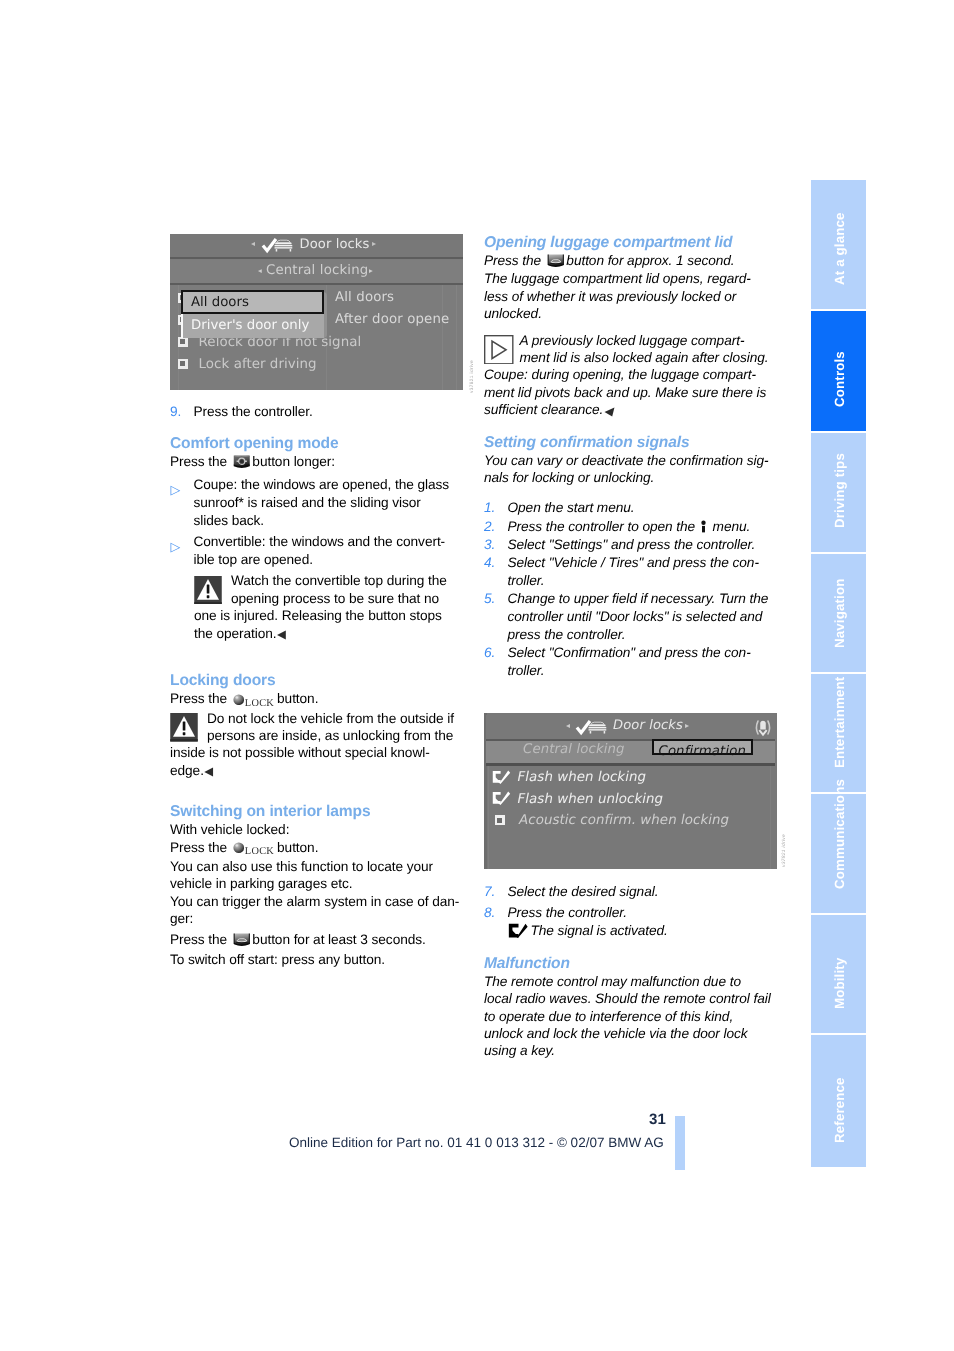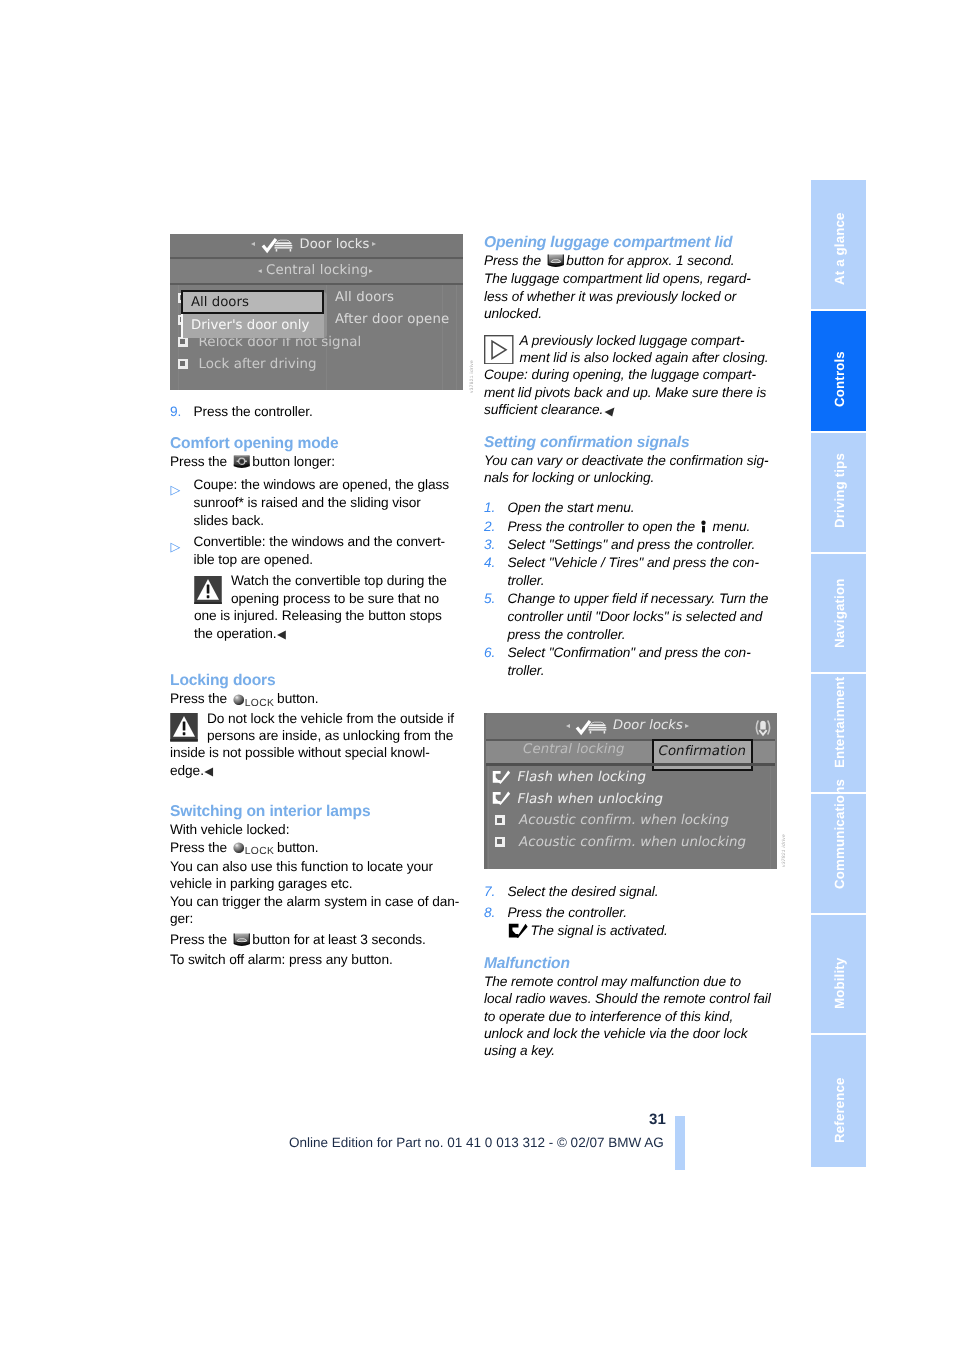--- a/index.html
+++ b/index.html
@@ -69,21 +69,21 @@
 
   
   .btnicon{display:inline-block;vertical-align:-3px;margin:0 2px;}
   .unlock-ico{width:17.5px;height:14px;vertical-align:-3px;}
   .unlock-ico svg{display:block;width:17.5px;height:14px;}
   .lock-ico{width:11.5px;height:11.5px;vertical-align:-2.2px;margin:0 0 0 2px;}
   .lock-ico svg{display:block;width:11.5px;height:11.5px;}
   .trunk-ico{width:17.5px;height:14px;vertical-align:-3px;}
   .trunk-ico svg{display:block;width:17.5px;height:14px;}
   .lockword{font-size:10.3px;letter-spacing:0.3px;color:#2e2e2e;
-            position:relative;top:2.5px;margin-right:3px;margin-left:0.5px;}
+            position:relative;top:2.5px;margin-right:3px;margin-left:0.5px;font-family:Liberation Serif, serif;}
   .endmark{font-size:11.5px;position:relative;top:0.5px;left:0.5px;letter-spacing:0;color:#2b2b2b;}
   .infoglyph{display:inline-block;width:7px;height:12.5px;vertical-align:-2px;
              margin:0 2px 0 1px;}
   .infoglyph svg{display:block;width:7px;height:12.5px;}
   .checkglyph{display:inline-block;width:20px;height:15px;vertical-align:-3px;
               margin-right:3px;}
   .checkglyph svg{display:block;width:20px;height:15px;}
 
   
   .s1{position:absolute;filter:blur(0.35px);}
@@ -148,21 +148,21 @@
                font-family:"DejaVu Sans",sans-serif;letter-spacing:0.1px;}
   .scrollicon{position:absolute;right:2.5px;top:3px;opacity:0.92;}
   .scrollicon svg{width:20px;height:19px;}
   .s2tabs{position:absolute;left:2px;top:27.5px;width:289px;height:22px;background:#8a8a8a;}
   .s2tabs:after{content:"";position:absolute;left:0;bottom:-3px;width:289px;height:3px;
                 background:#4f4f4f;}
   .s2tabL{position:absolute;left:37px;top:1px;font-size:13.3px;color:#bdbdbd;
           font-family:"DejaVu Sans",sans-serif;letter-spacing:0.1px;}
   .s2tabR{position:absolute;left:165.5px;top:-1.5px;font-size:13.3px;color:#141414;
           font-family:"DejaVu Sans",sans-serif;background:#a6a6a6;
-          border:2.2px solid #111;padding:0 5px;height:32px;line-height:21px;
+          border:2.2px solid #111;padding:0 5px;height:16px;line-height:21px;
           box-sizing:border-box;letter-spacing:0.1px;}
   .s2body{position:absolute;left:2px;top:52px;width:289px;height:104px;}
   .s2row{height:21.5px;line-height:21.5px;padding-left:6px;}
   .s2chk{display:inline-block;width:18.5px;height:14px;vertical-align:-2.5px;}
   .s2chk svg{display:block;width:18.5px;height:14px;}
   .s2box{display:inline-block;width:10px;height:10px;background:#f0f0f0;
          position:relative;vertical-align:-1px;margin-left:2.5px;margin-right:2.5px;}
   .s2box:after{content:"";position:absolute;left:2.5px;top:2.5px;width:5px;height:5px;
                background:#6c6c6c;}
   .s2lbl{font-size:13.4px;color:#efefef;font-family:"DejaVu Sans",sans-serif;
@@ -369,21 +369,21 @@
             </defs>
             <path d="M2 1 h31 v20.5 q-15.5 6 -31 0 z" fill="url(#tg)"></path>
             <rect x="1.2" y="1" width="2.2" height="21" fill="#171717"></rect>
             <rect x="31.6" y="1" width="2.2" height="21" fill="#171717"></rect>
             <path d="M2 19.5 q15.5 7 31 0 v3 q-15.5 7 -31 0 z" fill="#0b0b0b"></path>
             <path d="M6 16.6 q5 -6.6 11.5 -6.6 q7 0 11.5 6.6 q-11.5 3.4 -23 0 z" fill="#efefef"></path>
             <path d="M8.4 15.6 q4.6 -4.6 9.1 -4.6 q5.4 0 9.1 4.6 q-9.1 2.4 -18.2 0 z" fill="#8b8b8b"></path>
             <path d="M5.6 17.2 q11.9 3.6 23.8 0 l0.3 1.8 q-12.1 3.8 -24.4 0 z" fill="#141414"></path>
           </svg></span><span>button for at least 3 seconds.</span>
     </div>
-    <div class="p" style="margin-top:3px;">To switch off alarm: press any button.</div>
+    <div class="p" style="margin-top:3px;">To switch off start: press any button.</div>
   </div>
 
   <div class="col" id="colR">
     <h2 class="sec" style="margin-top:0;">Opening luggage compartment lid</h2>
     <div class="p">
       <span>Press the</span>
       <span class="btnicon trunk-ico"><svg viewBox="0 0 35 28" aria-hidden="true">
             <defs>
               <linearGradient id="tg" x1="0" y1="0" x2="0.15" y2="1">
                 <stop offset="0" stop-color="#bdbdbd"></stop>
@@ -476,24 +476,20 @@
                 <path d="M1.0 1.2 h10.2 v3.6 h-6.4 v8.2 h6.4 v3.6 h-10.2 z" fill="#fff"></path>
                 <path d="M4.6 9.2 L10.6 15.6 L21.0 0.6 L23.6 3.6 L11.0 18.0 L2.2 11.0 Z" fill="#fff"></path>
               </svg>
             </span>
             <span class="s2lbl">Flash when unlocking</span>
           </div>
           <div class="s2row">
             <span class="s2box"></span>
             <span class="s2lbl dim">Acoustic confirm. when locking</span>
           </div>
-          <div class="s2row">
-            <span class="s2box"></span>
-            <span class="s2lbl dim">Acoustic confirm. when unlocking</span>
-          </div>
         </div>
       </div>
       <div class="shotcap" style="left:298px;top:154px;">v37821 idrive</div>
     </div>
 
     <div class="li" style="margin-top:14px;"><span class="mk">7.</span><span>Select the desired signal.</span></div>
     <div class="li" style="margin-top:2px;"><span class="mk">8.</span><span>Press the controller.</span></div>
     <div class="li"><span class="checkglyph"><svg viewBox="0 0 24 18" aria-hidden="true">
             <path d="M1.0 1.0 h11.6 v4.3 h-7.3 v8.0 h7.3 v4.2 h-11.6 z" fill="#000"></path>
             <path d="M5.0 8.6 L11.6 15.6 L21.0 1.0 L23.6 4.6 L11.9 18.0 L2.6 11.3 Z" fill="#000"></path>

